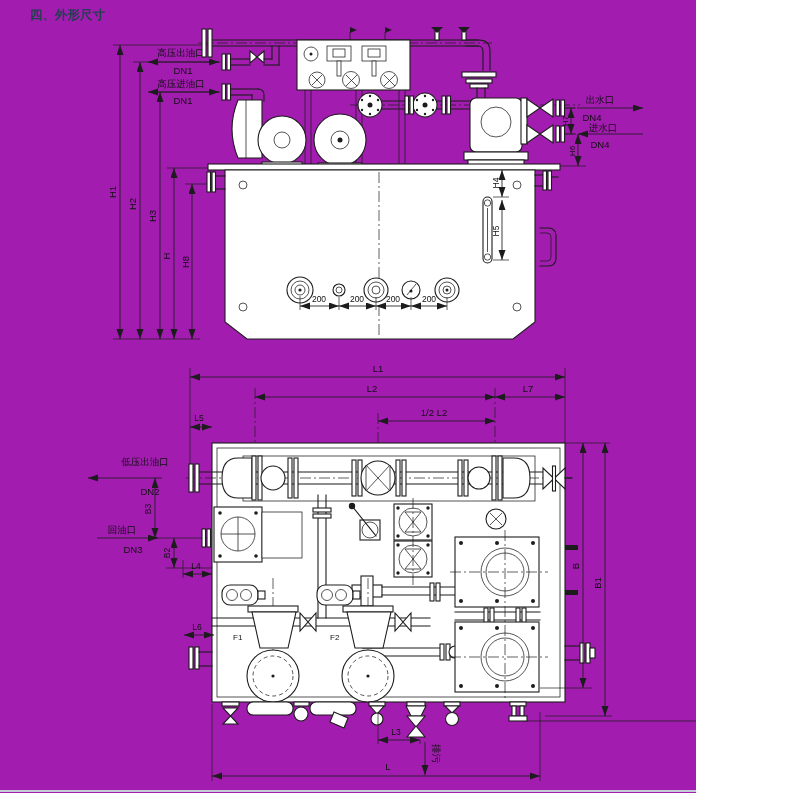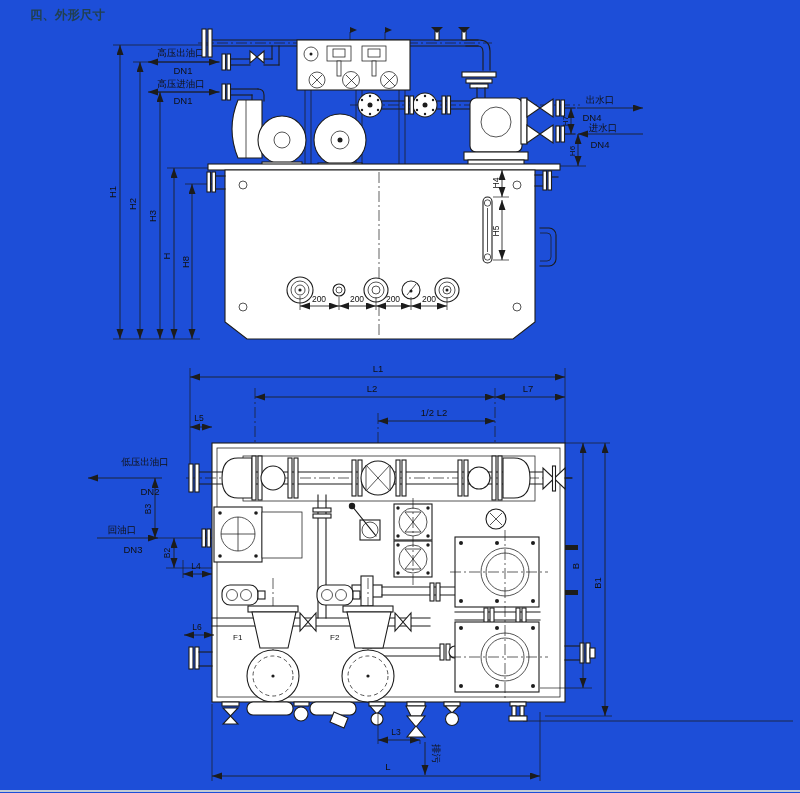--- a/index.html
+++ b/index.html
@@ -1,16 +1,16 @@
 <!DOCTYPE html>
 <html><head>
 <meta charset="utf-8">
 <style>
   html,body{margin:0;padding:0;background:#fff;}
-  #stage{position:relative;width:800px;height:793px;background:#1d4ed8;overflow:hidden;
+  #stage{position:relative;width:696px;height:793px;background:#a21caf;overflow:hidden;
          font-family:"Liberation Sans","DejaVu Sans",sans-serif;}
   svg{display:block}
   .s {stroke:#1c1c1c;fill:none;stroke-width:1.1;stroke-linecap:square}
   .s2{stroke:#1c1c1c;fill:none;stroke-width:.75}
   .w {fill:#fff;stroke:#1c1c1c;stroke-width:1.1}
   .w2{fill:#fff;stroke:#1c1c1c;stroke-width:.75}
   .f {fill:#1c1c1c;stroke:none}
   .cl{stroke:#1c1c1c;stroke-width:.7;fill:none;stroke-dasharray:11 3 2 3}
   .dm{stroke:#1c1c1c;stroke-width:.85;fill:none}
   .xt{stroke:#1c1c1c;stroke-width:.7;fill:none}

